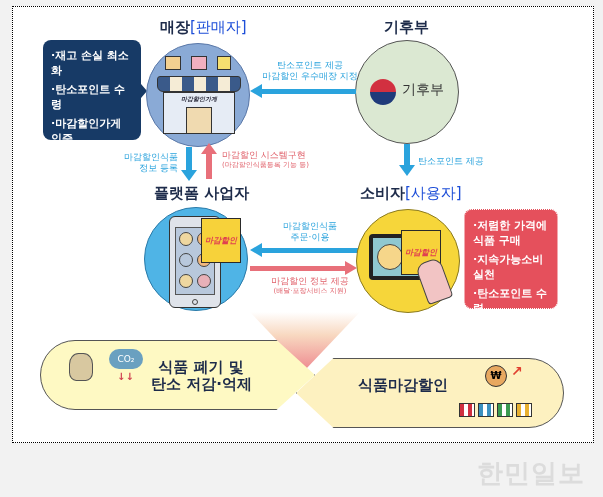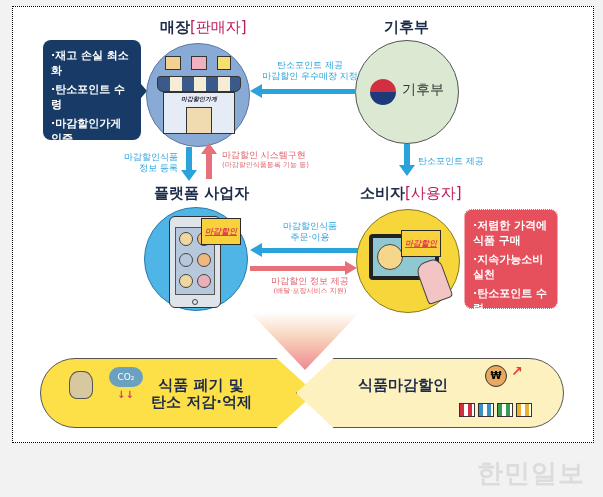--- a/index.html
+++ b/index.html
@@ -1,34 +1,34 @@
 <!DOCTYPE html>
 <html><head>
 <meta charset="utf-8">
 <style>
   * { box-sizing: border-box; margin: 0; padding: 0; }
   body { width: 603px; height: 497px; background: #f2f2f2; font-family: "DejaVu Sans", "Liberation Sans", sans-serif; position: relative; overflow: hidden; }
   .frame { position: absolute; left: 12px; top: 6px; width: 582px; height: 437px; background: #ffffff; border: 1px dotted #000; }
   .abs { position: absolute; }
   .title { font-weight: bold; font-size: 15px; color: #1d2b4a; white-space: nowrap; }
-  .title .light { font-weight: normal; color: #be185d; }
+  .title .light { font-weight: normal; color: #1d4ed8; }
   .lbl { font-size: 9px; line-height: 11px; text-align: center; white-space: nowrap; }
   .blue { color: #2aa3dd; }
   .pink { color: #e0606a; }
   .sub { font-size: 7px; line-height: 9px; }
   .circle { border-radius: 50%; position: absolute; }
   .box { position: absolute; border-radius: 8px; color: #fff; font-weight: bold; font-size: 11px; line-height: 15px; padding: 8px 8px; }
   .box .item { margin-bottom: 4px; }
   .arrow-h { position: absolute; height: 5px; }
   .arrow-v { position: absolute; width: 6px; }
   .tri-l { position: absolute; width: 0; height: 0; border-top: 7px solid transparent; border-bottom: 7px solid transparent; }
   .tri-r { position: absolute; width: 0; height: 0; border-top: 7px solid transparent; border-bottom: 7px solid transparent; }
   .tri-d { position: absolute; width: 0; height: 0; border-left: 8px solid transparent; border-right: 8px solid transparent; }
   .tri-u { position: absolute; width: 0; height: 0; border-left: 8px solid transparent; border-right: 8px solid transparent; }
-  .badge { position: absolute; background: #f7d23a; border: 1px solid #2a2a2a; color: #e04050; font-weight: bold; font-style: italic; font-size: 8px; padding: 7px 3px; white-space: nowrap; text-decoration: underline; }
+  .badge { position: absolute; background: #f7d23a; border: 1px solid #2a2a2a; color: #e04050; font-weight: bold; font-style: italic; font-size: 8px; padding: 16px 3px; white-space: nowrap; }
   .res-text { font-weight: bold; font-size: 15px; line-height: 17px; color: #1d2b4a; text-align: center; white-space: nowrap; }
   .watermark { position: absolute; right: 18px; bottom: 6px; font-size: 26px; font-weight: bold; color: #dcdcdc; letter-spacing: 1px; }
 </style>
 </head>
 <body>
 
 <div class="frame"></div>
 
 <div class="abs title" style="left:160px; top:18px;">
   <span>매장</span><span class="light">[판매자]</span>
@@ -128,21 +128,21 @@
 </div>
 
 <div class="box" style="left:464px; top:209px; width:94px; height:100px; background:#e5505c; border:1px dotted #fff;">
   <div class="item">·저렴한 가격에 식품 구매</div>
   <div class="item">·지속가능소비 실천</div>
   <div class="item">·탄소포인트 수령</div>
 </div>
 
 <div class="abs" style="left:250px; top:312px; width:110px; height:58px; background:linear-gradient(180deg,rgba(255,255,255,0) 0%,#f8d8c0 40%,#ee8a90 100%); clip-path:polygon(0 0,100% 0,50% 100%);"></div>
 
-<div class="abs" style="left:40px; top:358px; width:275px; height:70px; background:#fde047; border:1px solid #555; border-radius:35px 0 0 35px; clip-path:polygon(0 0,86% 0,100% 50%,86% 100%,0 100%);">
+<div class="abs" style="left:40px; top:340px; width:275px; height:70px; background:#fef9c3; border:1px solid #555; border-radius:35px 0 0 35px; clip-path:polygon(0 0,86% 0,100% 50%,86% 100%,0 100%);">
   <div class="abs" style="left:28px; top:12px; width:24px; height:28px; background:#d8c8a0; border:1px solid #555; border-radius:40% 40% 30% 30%;"></div>
   <div class="abs" style="left:68px; top:8px; width:34px; height:20px; background:#6aa0c0; border-radius:10px; color:#fff; font-size:9px; text-align:center; line-height:20px;">CO₂</div>
   <div class="abs" style="left:76px; top:30px; color:#d04050; font-size:10px; font-weight:bold;">↓↓</div>
   <div class="abs res-text" style="left:110px; top:18px; width:100px;">
     <div>식품 폐기 및</div>
     <div>탄소 저감·억제</div>
   </div>
 </div>
 
 <div class="abs" style="left:296px; top:358px; width:268px; height:70px; background:#fdf1c0; border:1px solid #555; border-radius:0 35px 35px 0; clip-path:polygon(0 50%,14% 0,100% 0,100% 100%,14% 100%);">

